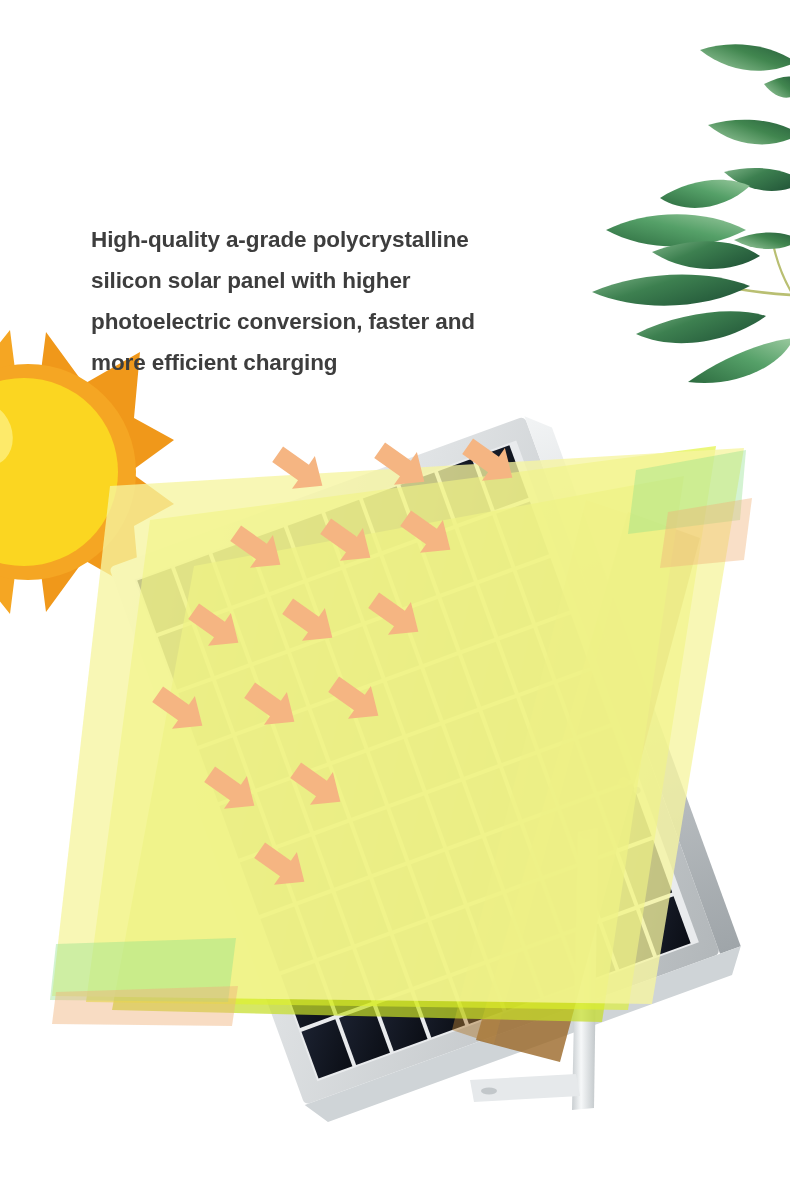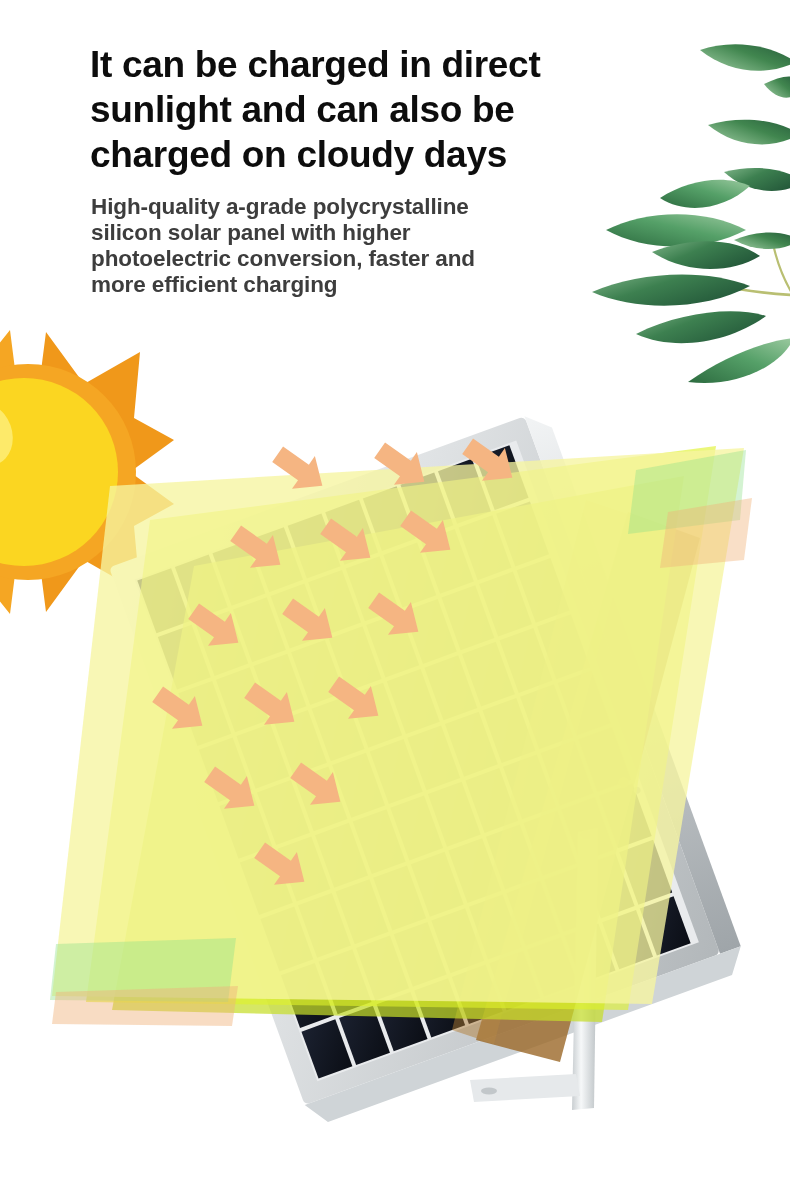--- a/index.html
+++ b/index.html
@@ -28,24 +28,24 @@
     line-height: 45px;
     font-weight: bold;
     color: #0d0d0d;
     letter-spacing: -0.3px;
     z-index: 40;
     white-space: pre-line;
   }
   #subtitle {
     position: absolute;
     left: 91px;
-    top: 194px;
+    top: 219px;
     width: 545px;
     font-size: 22.5px;
-    line-height: 26px;
+    line-height: 41px;
     font-weight: bold;
     color: #3d3d3d;
     letter-spacing: -0.1px;
     z-index: 40;
     white-space: pre-line;
   }
 
   
   #olive-branch {
     position: absolute;
@@ -393,21 +393,18 @@
       <g transform="translate(318 786) rotate(35) scale(1.05)">
         <path d="M-26 -9 L4 -9 L4 -19 L26 0 L4 19 L4 9 L-26 9 Z"></path>
       </g>
 
       <g transform="translate(282 866) rotate(35) scale(1.05)">
         <path d="M-26 -9 L4 -9 L4 -19 L26 0 L4 19 L4 9 L-26 9 Z"></path>
       </g>
     </g>
   </svg>
 
-  <div id="headline">It can be charged in direct
-sunlight and can also be
-charged on cloudy days</div>
   <div id="subtitle">High-quality a-grade polycrystalline
 silicon solar panel with higher
 photoelectric conversion, faster and
 more efficient charging</div>
 
 </div>
 
 </body></html>

